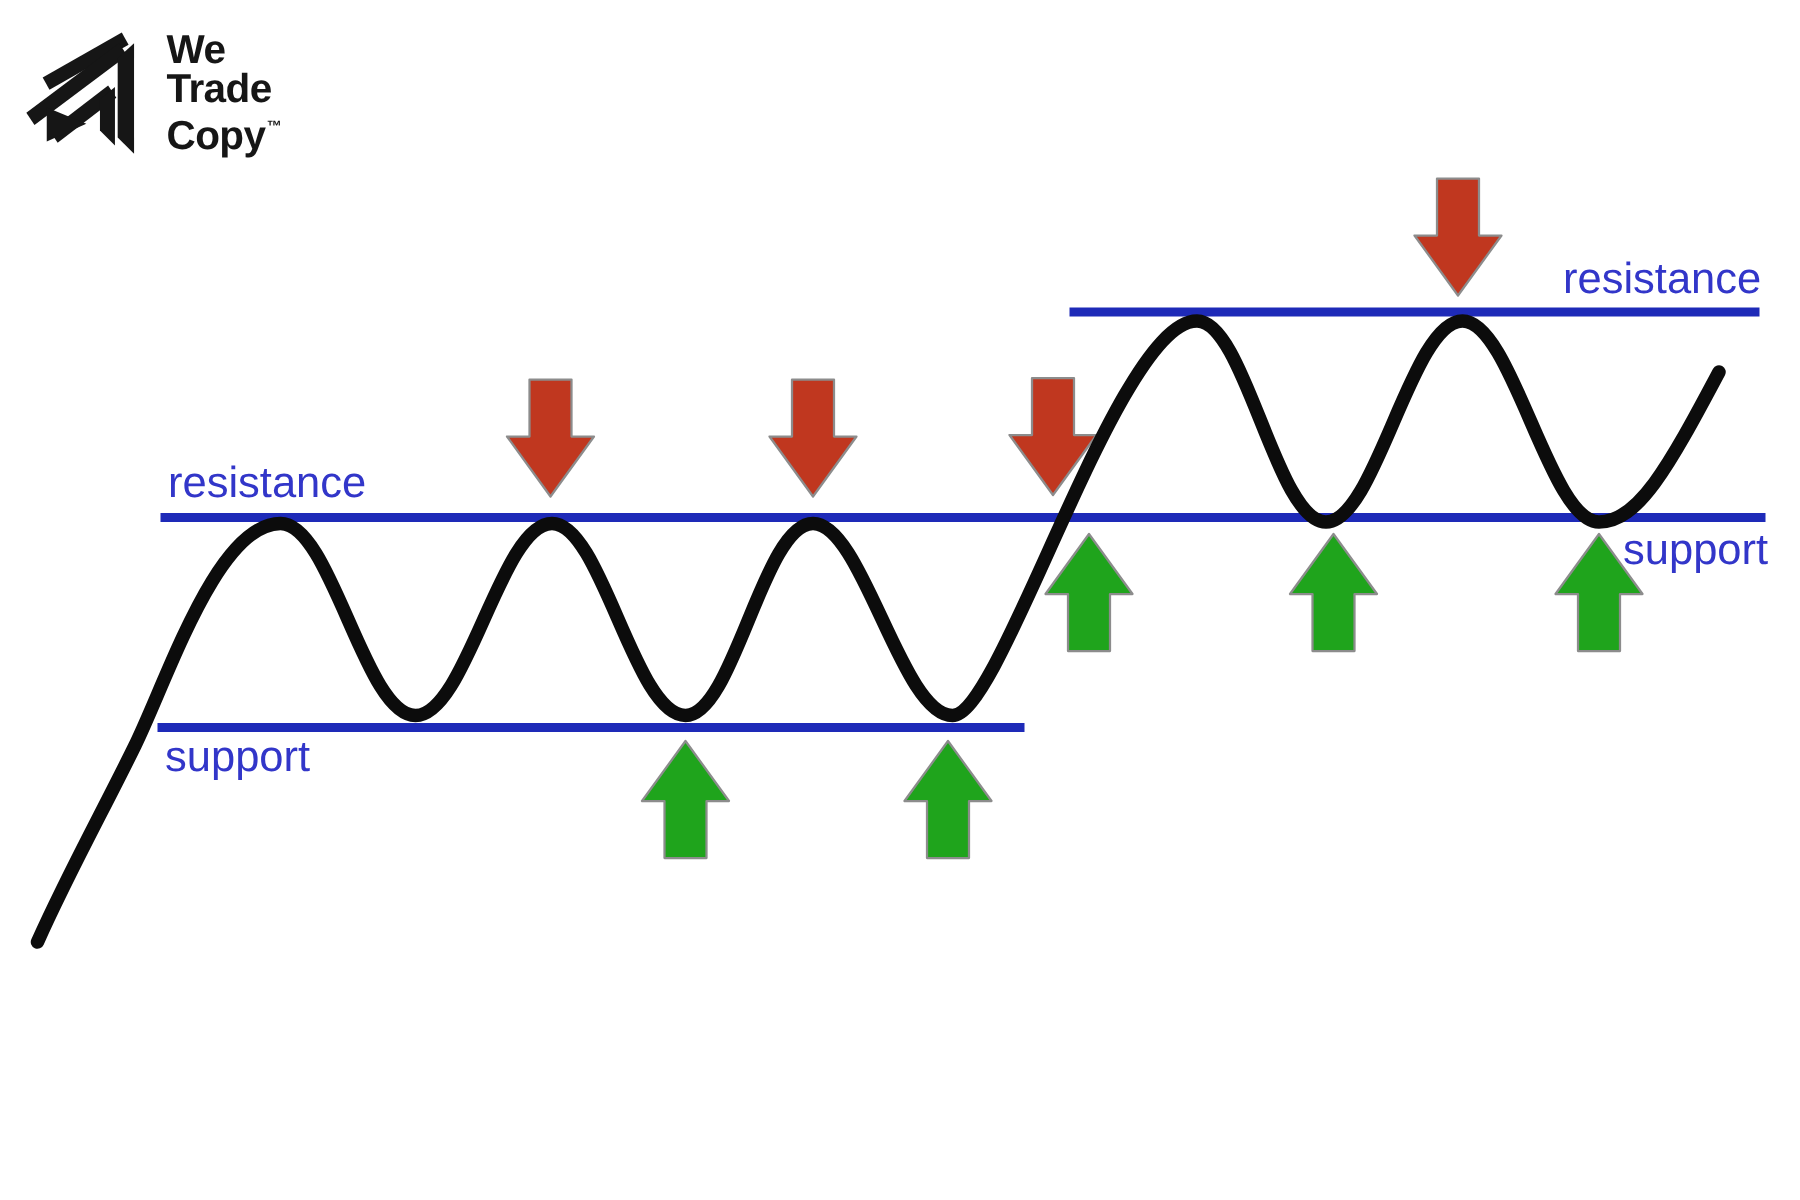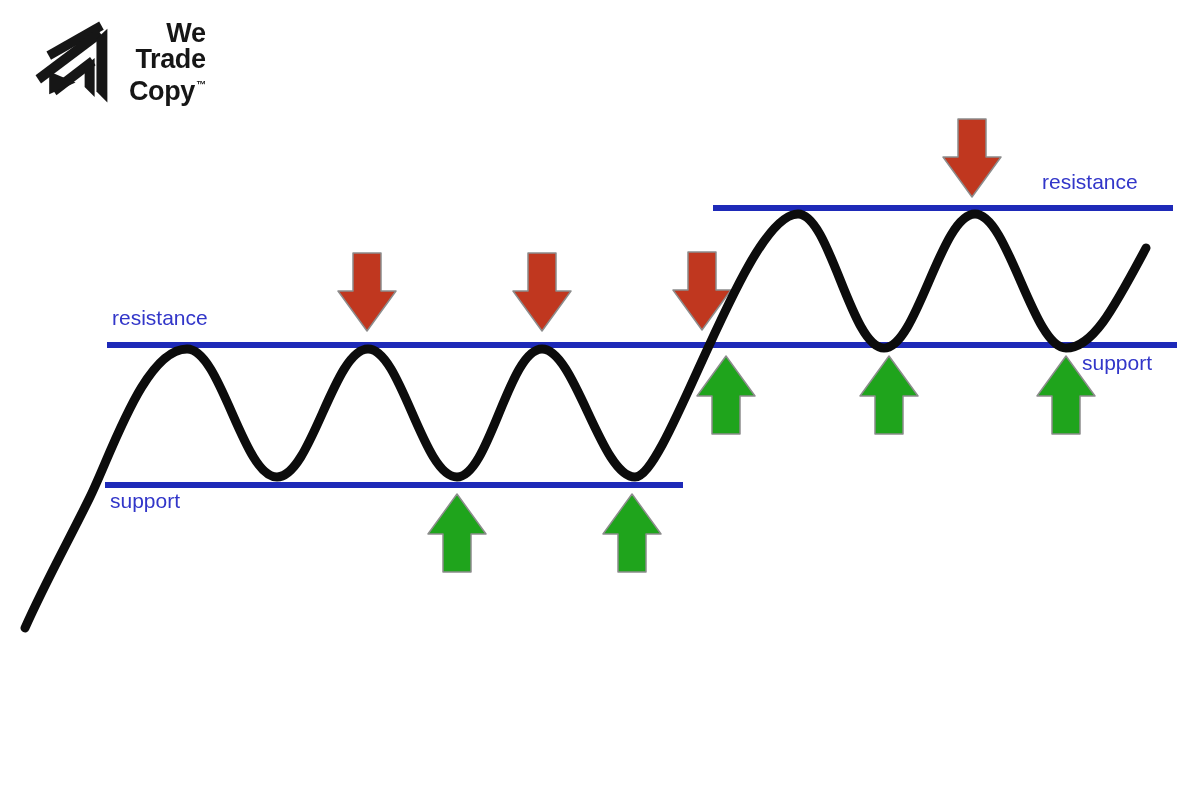--- a/index.html
+++ b/index.html
@@ -16,25 +16,24 @@
     overflow: hidden;
   }
   #diagram-svg {
     position: absolute;
     left: 0;
     top: 0;
   }
   
   .logo {
     position: absolute;
-    left: 21px;
+    left: 3px;
     top: 9px;
     display: flex;
     align-items: flex-start;
-    text-align: right;
   }
   .logo-icon {
     width: 100px;
     height: 97px;
     flex: 0 0 auto;
   }
   .logo-text {
     margin-left: 8px;
     margin-top: 11px;
     font-size: 27px;
@@ -45,21 +44,21 @@
   }
   .logo-tm {
     font-size: 10px;
     font-weight: 700;
     vertical-align: 12px;
     margin-left: 1px;
   }
   
   .lvl-label {
     position: absolute;
-    font-size: 21px;
+    font-size: 29px;
     color: #3236c9;
     letter-spacing: 0px;
     white-space: nowrap;
   }
   .lbl-resistance-left { left: 112px; top: 306px; }
   .lbl-support-left    { left: 110px; top: 489px; }
   .lbl-resistance-right{ left: 1042px; top: 170px; }
   .lbl-support-right   { left: 1082px; top: 351px; }
 </style>
 </head>

